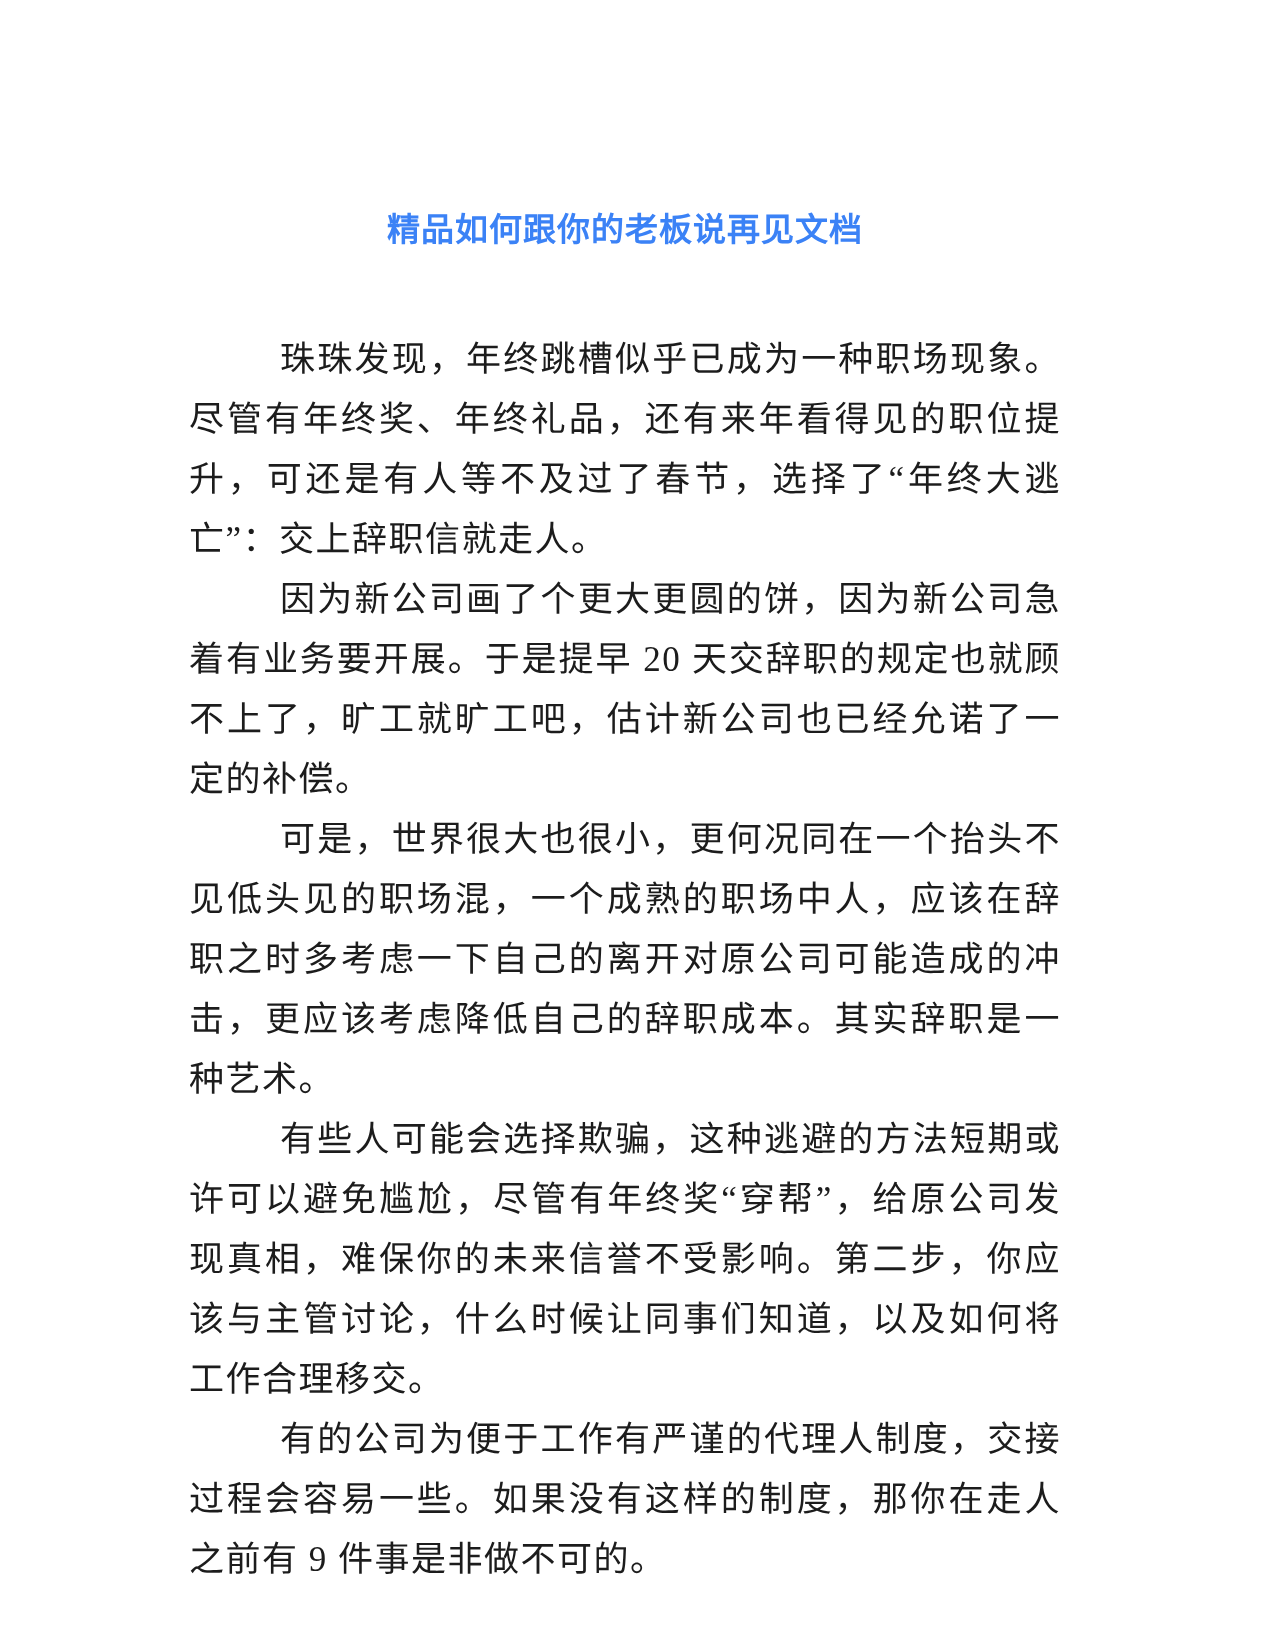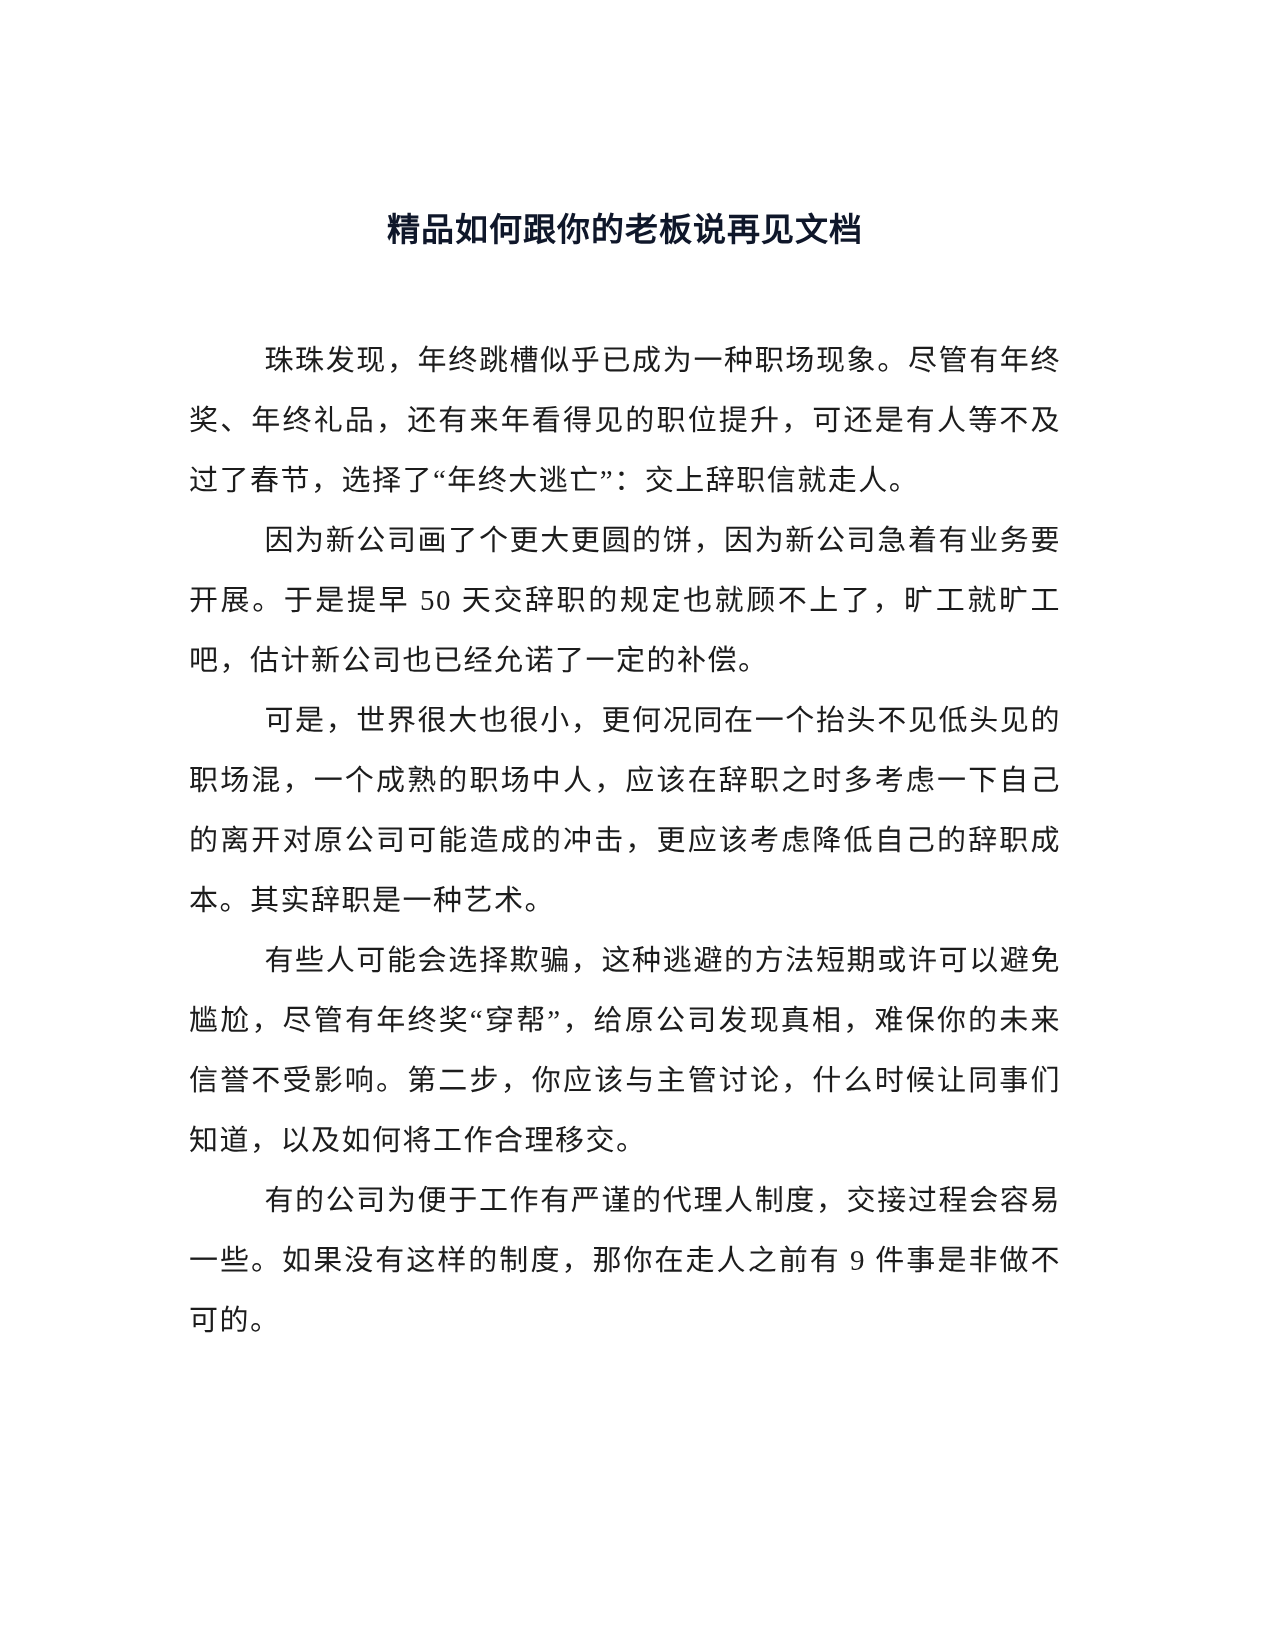--- a/index.html
+++ b/index.html
@@ -29,46 +29,46 @@
     width: 872px;
   }
   .doc-title {
     margin: 0;
     padding: 0;
     font-family: "Liberation Sans", sans-serif;
     font-weight: 700;
     font-size: 33px;
     line-height: 68px;
     text-align: center;
-    color: #0f172a;
+    color: #3b82f6;
     letter-spacing: 1px;
   }
   .paragraphs {
     margin-top: 66px;
   }
   .paragraphs p {
     margin: 0;
     padding: 0;
     font-family: "Liberation Serif", serif;
-    font-size: 29px;
+    font-size: 35px;
     line-height: 60px;
     color: #1c1c1c;
     letter-spacing: 1.5px;
     text-align: justify;
     text-justify: inter-character;
     text-indent: 2.6em;
   }
 </style>
 </head>
 <body>
 
 <div class="page">
   <div class="content">
     <h1 class="doc-title">精品如何跟你的老板说再见文档</h1>
     <div class="paragraphs">
       <p>珠珠发现，年终跳槽似乎已成为一种职场现象。尽管有年终奖、年终礼品，还有来年看得见的职位提升，可还是有人等不及过了春节，选择了“年终大逃亡”：交上辞职信就走人。</p>
-      <p>因为新公司画了个更大更圆的饼，因为新公司急着有业务要开展。于是提早 50 天交辞职的规定也就顾不上了，旷工就旷工吧，估计新公司也已经允诺了一定的补偿。</p>
+      <p>因为新公司画了个更大更圆的饼，因为新公司急着有业务要开展。于是提早 20 天交辞职的规定也就顾不上了，旷工就旷工吧，估计新公司也已经允诺了一定的补偿。</p>
       <p>可是，世界很大也很小，更何况同在一个抬头不见低头见的职场混，一个成熟的职场中人，应该在辞职之时多考虑一下自己的离开对原公司可能造成的冲击，更应该考虑降低自己的辞职成本。其实辞职是一种艺术。</p>
       <p>有些人可能会选择欺骗，这种逃避的方法短期或许可以避免尴尬，尽管有年终奖“穿帮”，给原公司发现真相，难保你的未来信誉不受影响。第二步，你应该与主管讨论，什么时候让同事们知道，以及如何将工作合理移交。</p>
       <p>有的公司为便于工作有严谨的代理人制度，交接过程会容易一些。如果没有这样的制度，那你在走人之前有 9 件事是非做不可的。</p>
     </div>
   </div>
 </div>
 
 </body></html>

